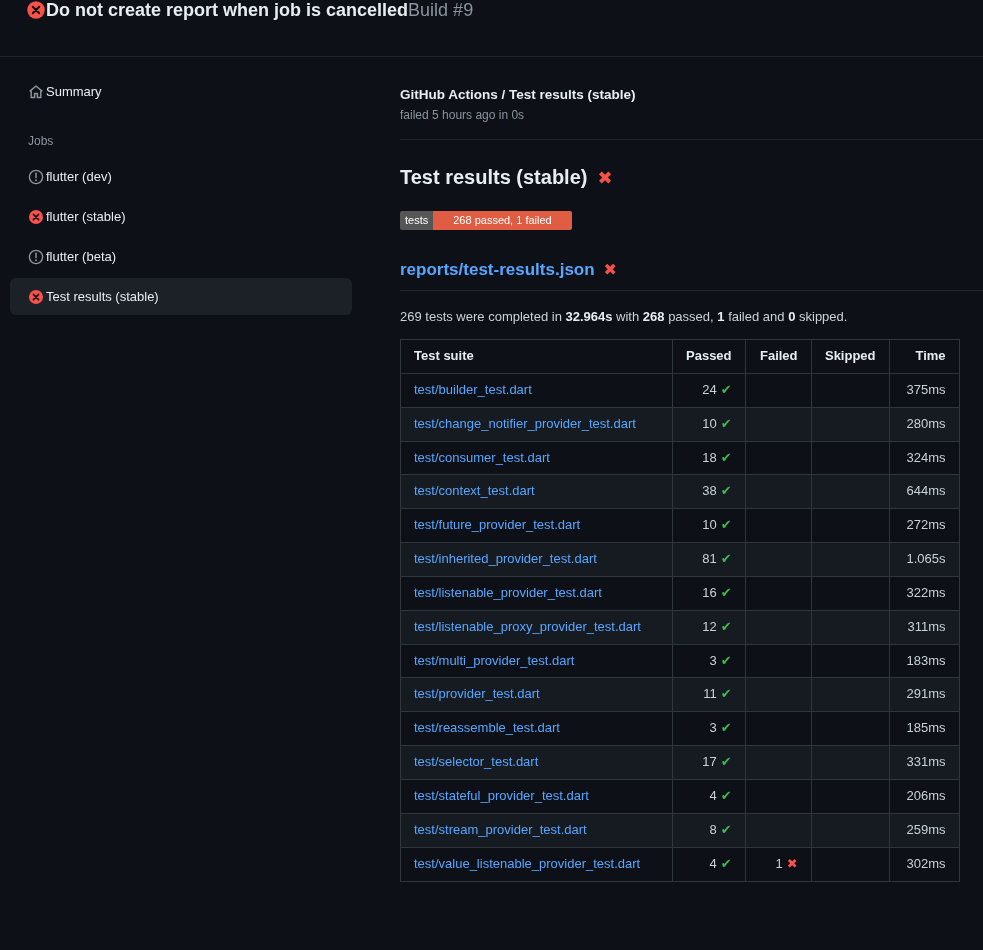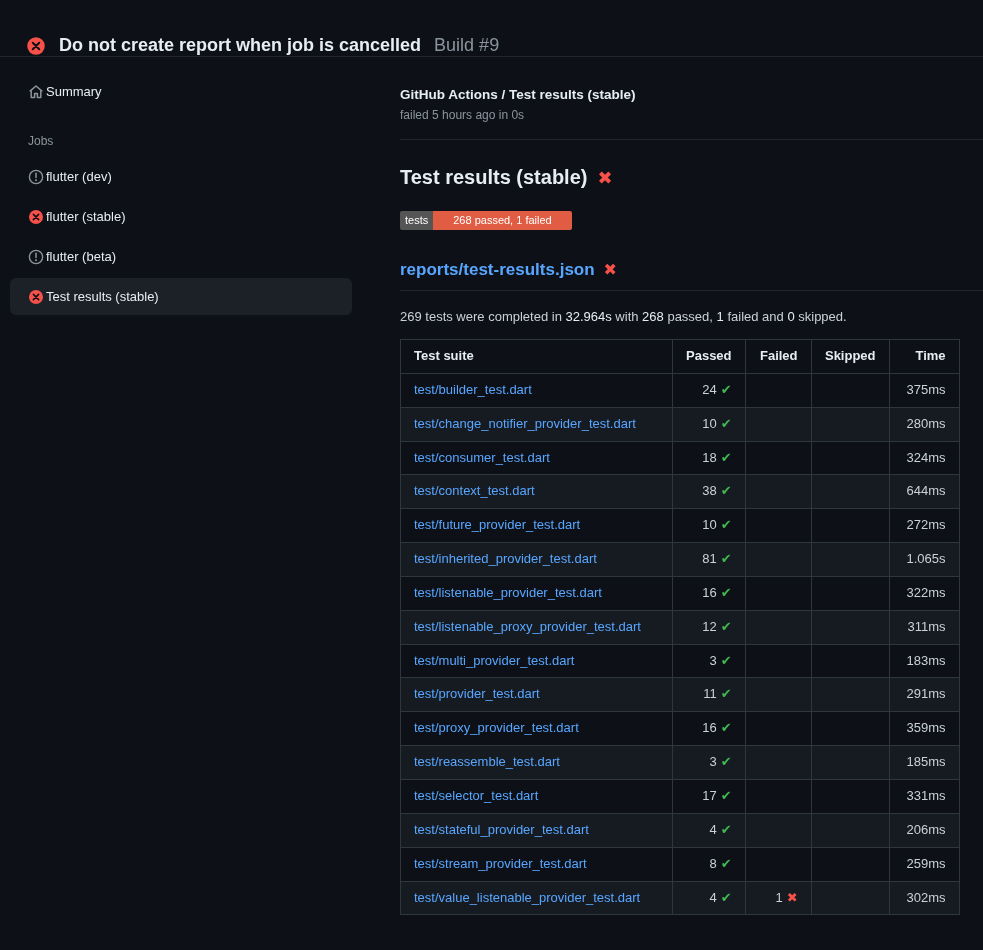--- a/index.html
+++ b/index.html
@@ -10,21 +10,21 @@
     --link:#58a6ff; --success:#3fb950; --danger:#f85149;
     --badge-label-bg:#555555; --badge-value-bg:#e05d44;
   }
   html,body{width:983px;height:950px;}
   body{
     background:var(--bg); color:var(--fg);
     font-family:"Liberation Sans","DejaVu Sans",sans-serif;
     font-size:13px; overflow:hidden;
   }
   
-  .topbar{display:flex;align-items:flex-end;gap:13px;height:57px;padding:0 16px 0 26px;border-bottom:1px solid var(--border-muted);}
+  .topbar{display:flex;align-items:flex-start;height:57px;padding:0 16px 0 26px;border-bottom:1px solid var(--border-muted);}
   .topbar-title{font-size:18px;font-weight:700;color:var(--fg-bright);white-space:nowrap;}
   .topbar-build{font-size:18px;font-weight:400;color:var(--fg-muted);white-space:nowrap;}
   .icon-wrap{display:inline-flex;align-items:center;justify-content:center;flex:0 0 auto;}
   
   .layout{display:flex;align-items:flex-start;}
   .sidebar{width:400px;flex:0 0 400px;padding-top:16px;}
   .side-row{display:flex;align-items:center;gap:2px;height:37px;margin:0 48px 3px 10px;padding:0 8px 0 18px;border-radius:6px;color:var(--fg-bright);cursor:pointer;}
   .side-row.selected{background:var(--selected);}
   .side-label{font-size:13px;}
   .jobs-label{margin:24px 0 10px 28px;font-size:12px;color:var(--fg-muted);}
@@ -36,21 +36,21 @@
   .page-title{margin-top:26px;font-size:20px;font-weight:700;color:var(--fg-bright);display:flex;align-items:center;gap:10px;}
   .hx{color:var(--danger);font-weight:700;line-height:1;}
   .page-title .hx{font-size:18px;}
   .badge{display:inline-flex;margin-top:22px;font-size:11px;line-height:1;border-radius:2px;overflow:hidden;color:#ffffff;}
   .badge-label{background:var(--badge-label-bg);padding:4px 5px;}
   .badge-value{background:var(--badge-value-bg);padding:4px 20px;}
   .report-heading{margin-top:30px;padding-bottom:10px;border-bottom:1px solid var(--border-muted);font-size:17px;font-weight:700;display:flex;align-items:center;gap:9px;}
   .report-heading a{color:var(--link);text-decoration:none;}
   .report-heading .hx{font-size:16px;}
   .summary-line{margin-top:18px;font-size:13px;color:var(--fg);}
-  .summary-line strong{color:var(--fg-bright);font-weight:400;margin-top:40px;}
+  .summary-line strong{color:var(--fg-bright);font-weight:700;margin-top:40px;}
   
   table.results{margin-top:15px;border-collapse:collapse;font-size:13px;}
   .results th,.results td{border:1px solid var(--border);padding:7px 13px;line-height:1.45;}
   .results th{font-weight:700;color:var(--fg-bright);text-align:left;background:var(--bg);}
   .results th.num{text-align:right;}
   .results tbody tr:nth-child(even){background:var(--row-alt);}
   th.w-suite{width:272px;}
   th.w-passed{width:68px;}
   th.w-failed{width:66px;}
   th.w-skipped{width:78px;}
@@ -229,27 +229,20 @@
     <td class="numc col-time"><span class="val">183ms</span></td>
   </tr>
           <tr>
     <td class="col-suite"><a href="#">test/provider_test.dart</a></td>
     <td class="numc col-passed"><span class="val">11</span><span class="cell-icon check">✔</span></td>
     <td class="numc col-failed"><span class="val"></span></td>
     <td class="numc col-skipped"><span class="val"></span></td>
     <td class="numc col-time"><span class="val">291ms</span></td>
   </tr>
           <tr>
-    <td class="col-suite"><a href="#">test/proxy_provider_test.dart</a></td>
-    <td class="numc col-passed"><span class="val">16</span><span class="cell-icon check">✔</span></td>
-    <td class="numc col-failed"><span class="val"></span></td>
-    <td class="numc col-skipped"><span class="val"></span></td>
-    <td class="numc col-time"><span class="val">359ms</span></td>
-  </tr>
-          <tr>
     <td class="col-suite"><a href="#">test/reassemble_test.dart</a></td>
     <td class="numc col-passed"><span class="val">3</span><span class="cell-icon check">✔</span></td>
     <td class="numc col-failed"><span class="val"></span></td>
     <td class="numc col-skipped"><span class="val"></span></td>
     <td class="numc col-time"><span class="val">185ms</span></td>
   </tr>
           <tr>
     <td class="col-suite"><a href="#">test/selector_test.dart</a></td>
     <td class="numc col-passed"><span class="val">17</span><span class="cell-icon check">✔</span></td>
     <td class="numc col-failed"><span class="val"></span></td>

